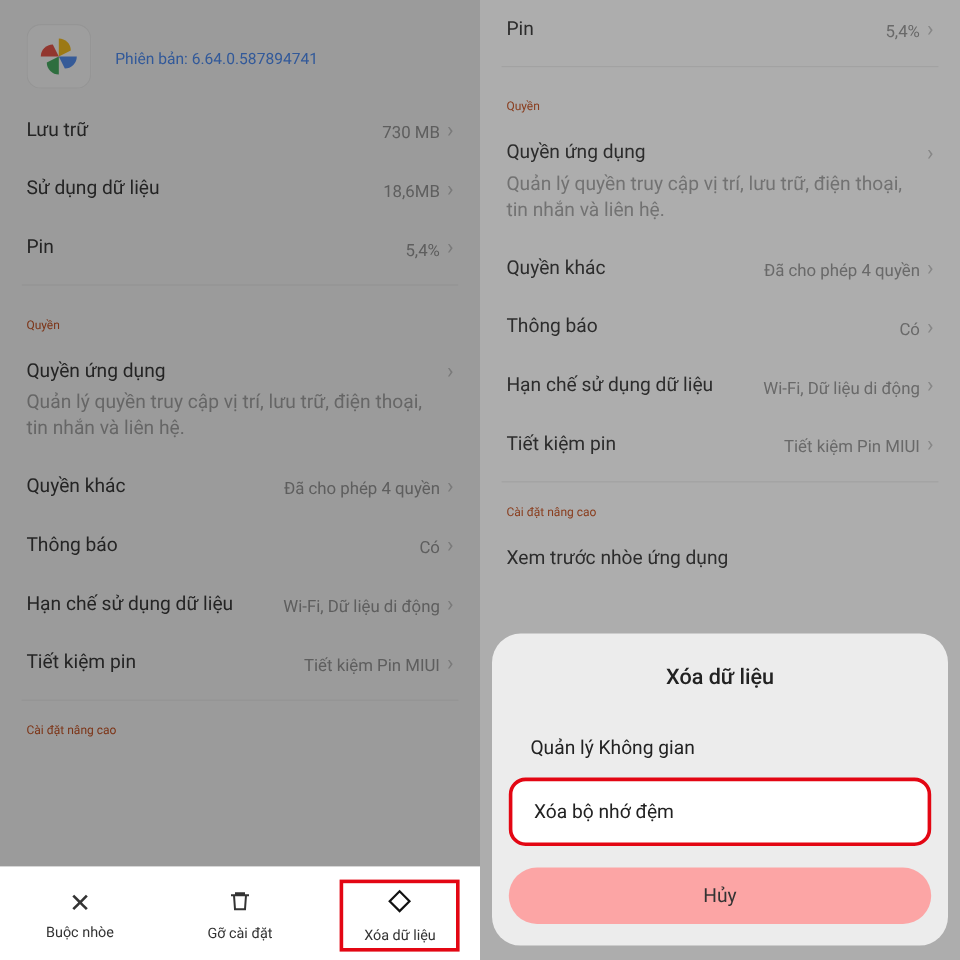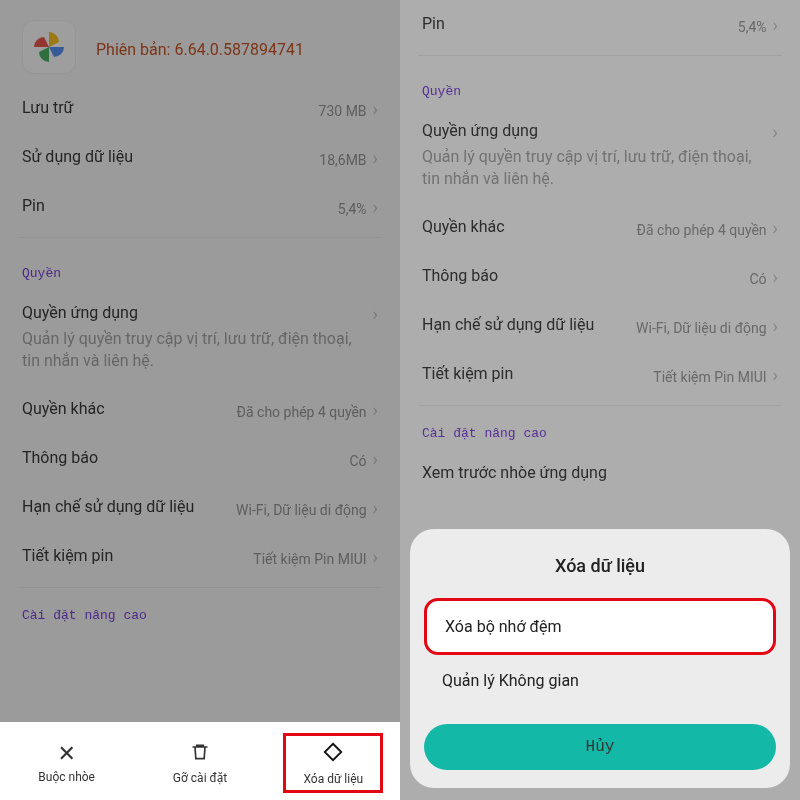--- a/index.html
+++ b/index.html
@@ -6,45 +6,45 @@
   body { width: 800px; height: 800px; background: #fff; display: flex; overflow: hidden; }
 
   .pane { width: 400px; height: 800px; position: relative; background: #fafafa; overflow: hidden; }
   .pane-left .dim { position: absolute; inset: 0; background: rgba(40,40,40,0.45); pointer-events: none; z-index: 20; }
 
   .app-header { display: flex; align-items: center; padding: 20px 18px 10px 22px; }
   .app-icon { width: 54px; height: 54px; border-radius: 12px; background: #fff; display: flex; align-items: center; justify-content: center; box-shadow: 0 0 0 1px #eee inset; }
   .app-icon svg { width: 40px; height: 40px; }
   .app-titles { margin-left: 20px; }
   .app-title { font-size: 20px; font-weight: 500; color: #222; }
-  .app-sub { font-size: 16px; color: #c2410c; margin-top: 4px; }
+  .app-sub { font-size: 13px; color: #3b82f6; margin-top: 4px; }
 
   .section { padding: 0 18px; }
-  .sec-title { color: #6d28d9; font-size: 13px; padding: 22px 4px 8px; font-family: Liberation Mono, monospace; }
+  .sec-title { color: #c2410c; font-size: 10px; padding: 22px 4px 8px; }
   .row { display: flex; align-items: center; justify-content: space-between; padding: 14px 4px; }
   .row-label { font-size: 16px; color: #222; font-weight: 400; max-width: 55%; line-height: 1.3; }
   .row-note { font-size: 16px; color: #9a9a9a; margin-top: 4px; line-height: 1.35; max-width: 95%; }
   .row-value { font-size: 14px; color: #8a8a8a; white-space: nowrap; display: flex; align-items: flex-end; }
   .chev { margin-left: 6px; color: #bdbdbd; font-size: 18px; }
   .divider { height: 1px; background: #ececec; margin: 6px 18px; }
 
   .bottom-bar { position: absolute; left: 0; right: 0; bottom: 0; height: 78px; background: #fff; display: flex; justify-content: space-around; align-items: center; padding-top: 4px; z-index: 30; }
   .bb-item { display: flex; flex-direction: column; align-items: center; justify-content: center; width: 100px; height: 60px; color: #333; font-size: 12px; }
   .bb-item .ic { font-size: 22px; line-height: 24px; margin-bottom: 4px; }
   .bb-hl { border: 3px solid #e30613; }
 
   
   .pane-right { background: #fff; }
   .pane-right .dim2 { position: absolute; inset: 0; background: rgba(60,60,60,0.42); pointer-events: none; z-index: 20; }
 
   .sheet { position: absolute; left: 10px; right: 10px; bottom: 12px; background: #ececec; border-radius: 24px; padding: 16px 14px 18px; z-index: 40; }
   .sheet-title { text-align: center; font-size: 18px; font-weight: 500; color: #222; padding: 10px 0 22px; }
   .sheet-opt { padding: 16px 18px; font-size: 16px; color: #222; border-radius: 14px; }
   .sheet-opt.hilite { background: #fff; border: 3px solid #e30613; }
-  .sheet-cancel { margin-top: 18px; background: #14b8a6; border-radius: 30px; text-align: center; padding: 14px 0; font-size: 16px; color: #333; font-family: Liberation Mono, monospace; }
+  .sheet-cancel { margin-top: 18px; background: #fca5a5; border-radius: 30px; text-align: center; padding: 14px 0; font-size: 16px; color: #333; }
 
   .r-content { padding-top: 0; }
 </style>
 </head>
 <body>
 
 <div class="pane pane-left">
   <div class="app-header">
     <div class="app-icon">
       <svg viewBox="0 0 48 48">
@@ -211,17 +211,17 @@
       <div class="row">
         <div class="row-label">Xem trước nhòe ứng dụng</div>
       </div>
     </div>
   </div>
 
   <div class="dim2"></div>
 
   <div class="sheet">
     <div class="sheet-title">Xóa dữ liệu</div>
+    <div class="sheet-opt">Quản lý Không gian</div>
     <div class="sheet-opt hilite">Xóa bộ nhớ đệm</div>
-    <div class="sheet-opt">Quản lý Không gian</div>
     <div class="sheet-cancel">Hủy</div>
   </div>
 </div>
 
 </body></html>

